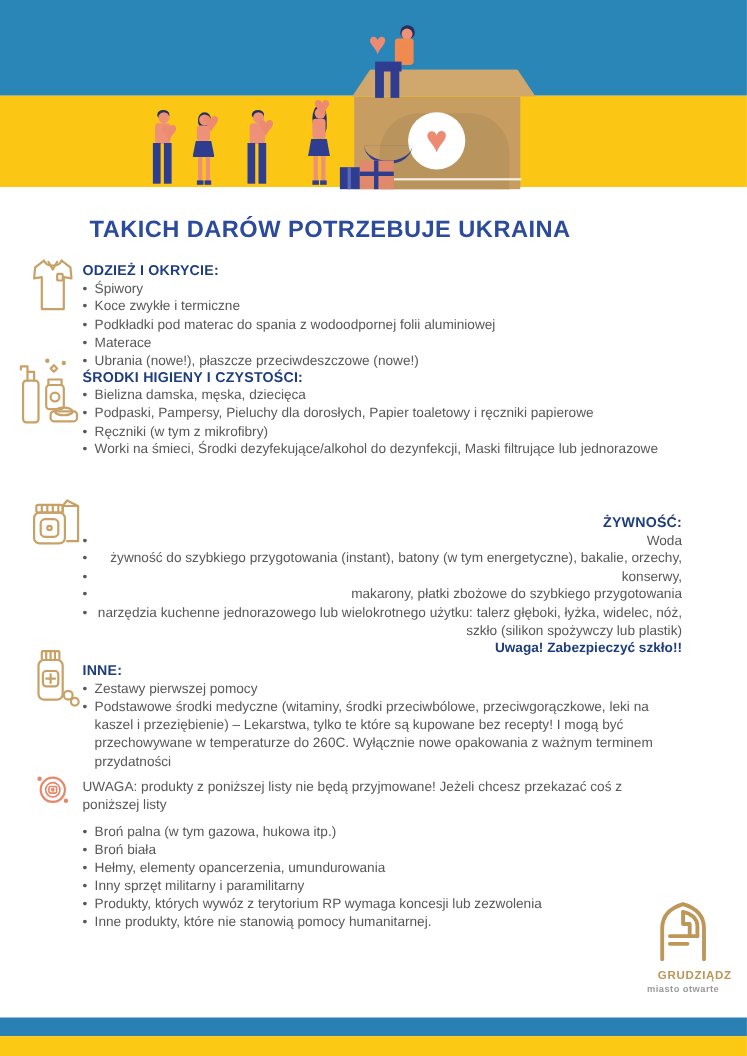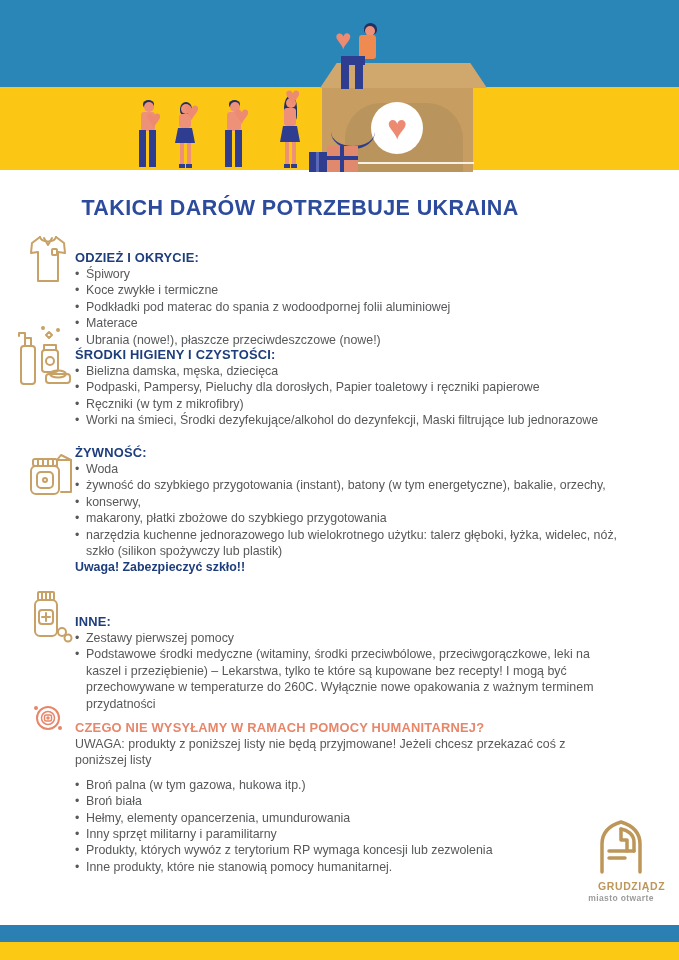--- a/index.html
+++ b/index.html
@@ -36,21 +36,21 @@
   .torso{position:absolute;border-radius:3px;}
   .leg{position:absolute;background:#2e3d8f;}
   .skinleg{position:absolute;background:#ee9179;}
   .skirt{position:absolute;background:#2e3d8f;clip-path:polygon(15% 0,85% 0,100% 100%,0 100%);}
   .heart{position:absolute;color:#ed8a72;line-height:1;}
   
   .title{position:absolute;left:0;top:196px;width:600px;text-align:center;
     font-size:21.5px;font-weight:800;letter-spacing:.4px;color:#2c4b9d;}
   .sec-icon{position:absolute;color:#c7a166;}
   .section{position:absolute;left:75px;width:545px;font-size:12.4px;line-height:16.4px;}
-  .sec-head{font-size:12.9px;font-weight:700;color:#1e3d7d;letter-spacing:.2px;line-height:17px;margin-top:12px;}
+  .sec-head{font-size:12.9px;font-weight:700;color:#1e3d7d;letter-spacing:.2px;line-height:17px;}
   .section ul{margin:0;padding:0;list-style:none;}
   .section li{position:relative;padding-left:11px;}
   .section li::before{content:"•";position:absolute;left:0;top:0;color:#57585a;}
   .note{font-weight:700;color:#1e3d7d;}
   .sec-head.warn{color:#e8866a;}
   .intro{margin:0 0 8px 0;}
   
   .logo{position:absolute;left:586px;top:820px;width:70px;text-align:center;}
   .logo-name{font-size:10.5px;font-weight:800;color:#bd9659;letter-spacing:.6px;margin-top:2px;margin-left:12px;}
   .logo-tag{font-size:8.5px;color:#9b9b9b;letter-spacing:.4px;margin-top:1px;font-weight:bold;}
@@ -184,21 +184,21 @@
     <svg width="48" height="56" viewBox="0 0 48 56" fill="none" stroke="#c7a166" stroke-width="2" stroke-linecap="round" stroke-linejoin="round">
       <path d="M30 14 L30 8 L44 8 L44 40 L34 40"></path>
       <path d="M30 8 L34 3 L44 8"></path>
       <rect x="4" y="14" width="28" height="28" rx="5"></rect>
       <rect x="6" y="7" width="24" height="7" rx="2"></rect>
       <path d="M11 8 L11 13 M16 8 L16 13 M21 8 L21 13 M26 8 L26 13"></path>
       <rect x="10" y="20" width="16" height="16" rx="4"></rect>
       <circle cx="18" cy="28" r="2"></circle>
     </svg>
   </div>
-  <div class="section" style="top:432px;">
+  <div class="section" style="top:466px;text-align:right;">
     <div class="sec-head">ŻYWNOŚĆ:</div>
     <ul>
       <li>Woda</li>
       <li>żywność do szybkiego przygotowania (instant), batony (w tym energetyczne), bakalie, orzechy,</li>
       <li>konserwy,</li>
       <li>makarony, płatki zbożowe do szybkiego przygotowania</li>
       <li>narzędzia kuchenne jednorazowego lub wielokrotnego użytku: talerz głęboki, łyżka, widelec, nóż, szkło (silikon spożywczy lub plastik)</li>
     </ul>
     <div class="note">Uwaga! Zabezpieczyć szkło!!</div>
   </div>
@@ -226,21 +226,20 @@
     <svg width="30" height="30" viewBox="0 0 30 30" fill="none" stroke="#e8866a" stroke-width="2" stroke-linecap="round" stroke-linejoin="round">
       <circle cx="15" cy="15" r="11"></circle>
       <circle cx="15" cy="15" r="6.5" stroke-width="1.5"></circle>
       <rect x="11.5" y="12" width="7" height="6" rx="1.5" stroke-width="1.5"></rect>
       <circle cx="15" cy="15" r="1" stroke-width="1.5"></circle>
       <circle cx="3" cy="5" r="1"></circle>
       <circle cx="27" cy="25" r="1"></circle>
     </svg>
   </div>
   <div class="section" style="top:707px;">
-    <div class="sec-head warn">CZEGO NIE WYSYŁAMY W RAMACH POMOCY HUMANITARNEJ?</div>
     <p class="intro">UWAGA: produkty z poniższej listy nie będą przyjmowane! Jeżeli chcesz przekazać coś z poniższej listy</p>
     <ul>
       <li>Broń palna (w tym gazowa, hukowa itp.)</li>
       <li>Broń biała</li>
       <li>Hełmy, elementy opancerzenia, umundurowania</li>
       <li>Inny sprzęt militarny i paramilitarny</li>
       <li>Produkty, których wywóz z terytorium RP wymaga koncesji lub zezwolenia</li>
       <li>Inne produkty, które nie stanowią pomocy humanitarnej.</li>
     </ul>
   </div>

